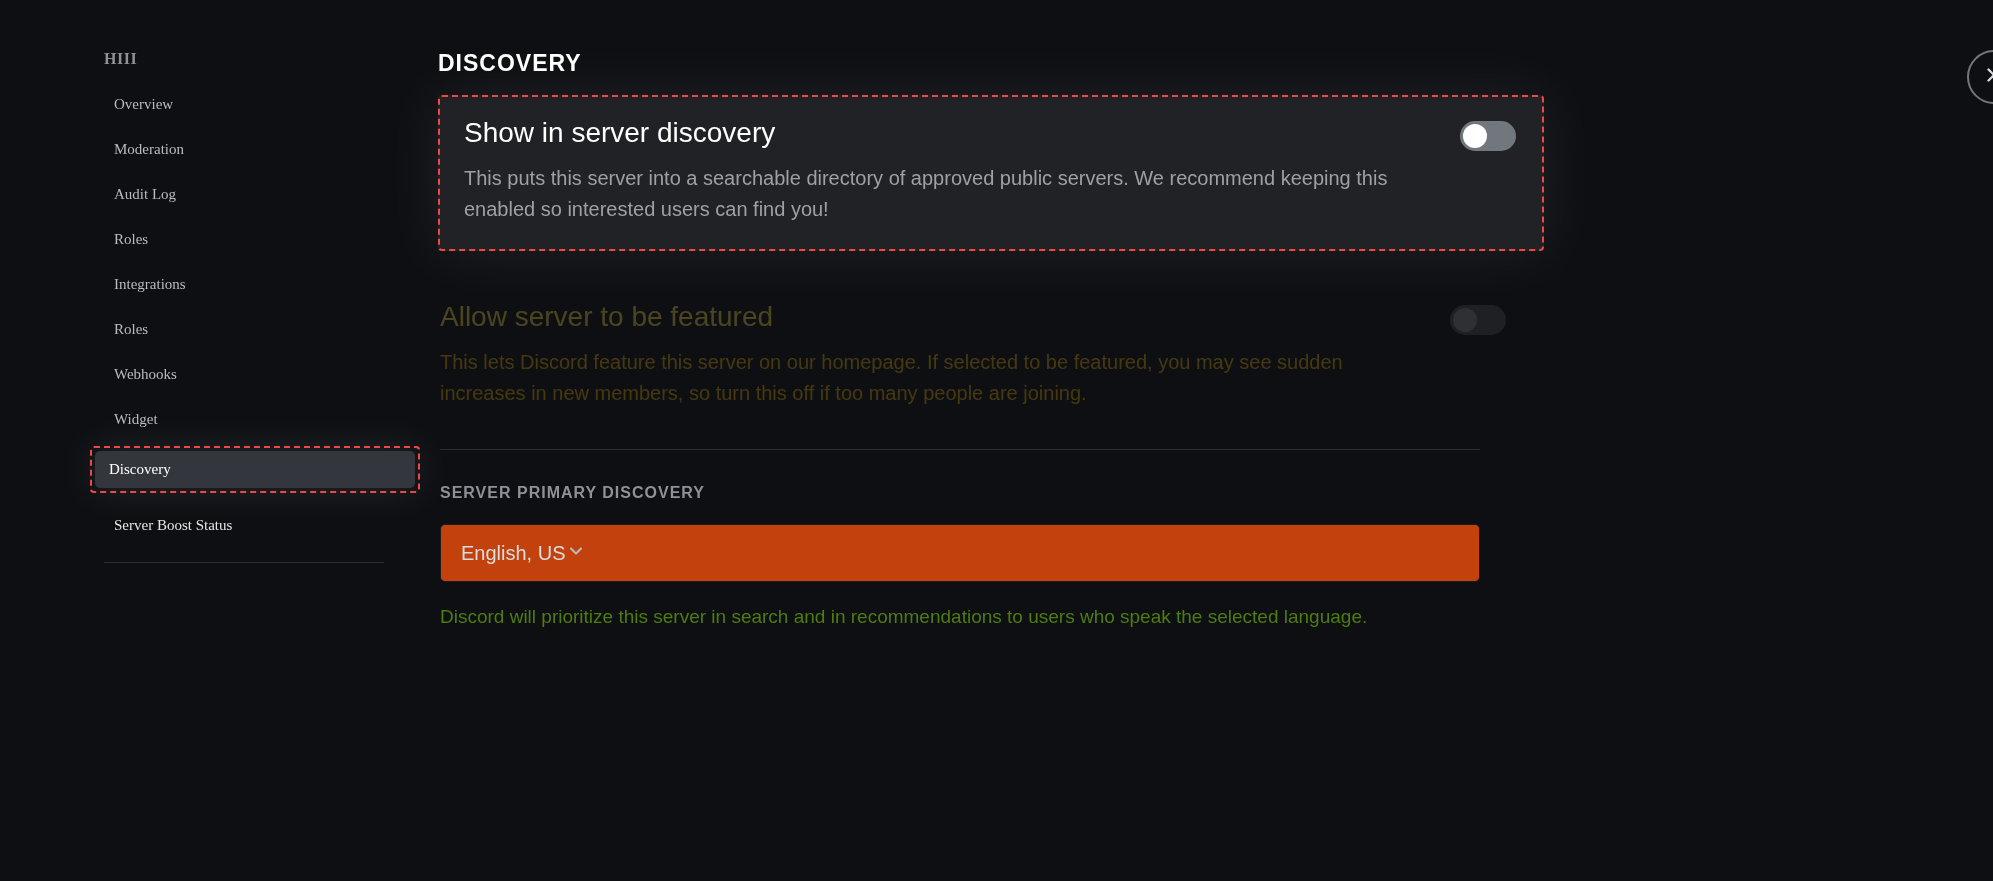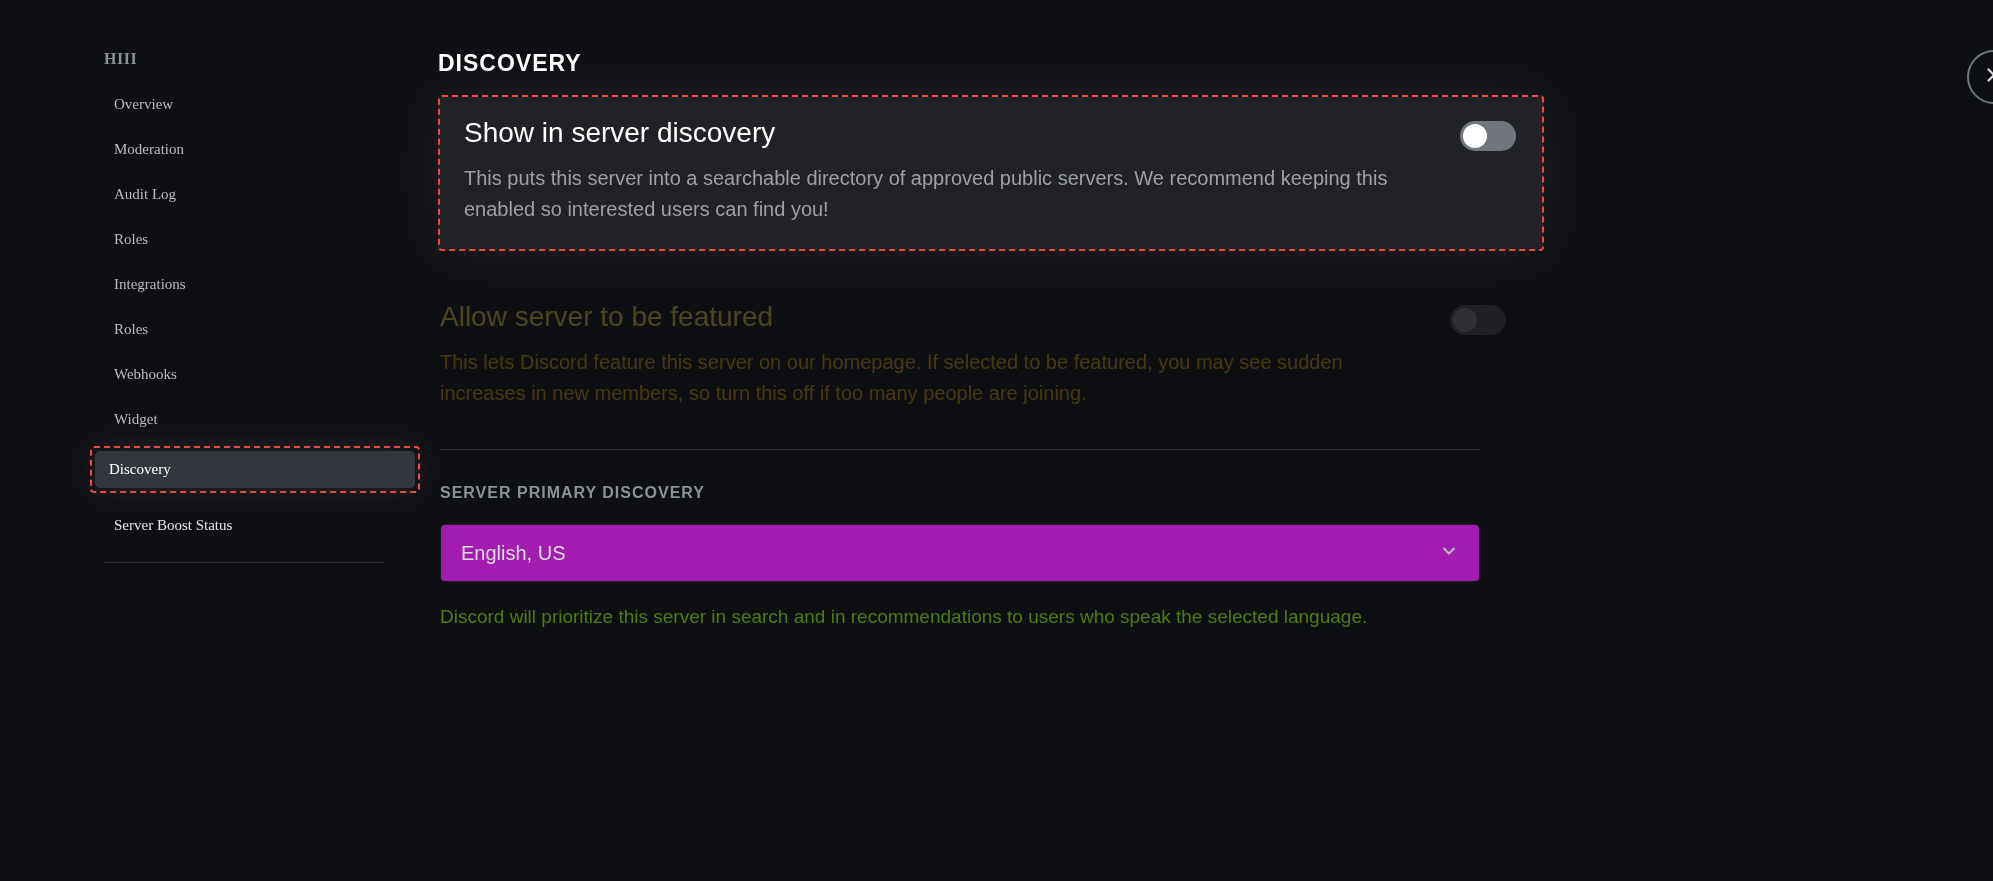--- a/index.html
+++ b/index.html
@@ -137,26 +137,26 @@
     font-size: 16px;
     font-weight: 700;
     letter-spacing: 1px;
     color: #8e9297;
     margin-bottom: 22px;
     margin-left: 2px;
   }
   .select-box {
     width: 1040px;
     height: 58px;
-    background: #a21caf;
+    background: #c2410c;
     border: 1px solid #1b1c1f;
     border-radius: 5px;
     display: flex;
     align-items: center;
-    justify-content: space-between;
+    justify-content: flex-start;
     padding: 0 20px;
     cursor: pointer;
     margin-left: 2px;
   }
   .select-value {
     font-size: 20px;
     color: #dcddde;
   }
   .chevron {
     color: #b9bbbe;

